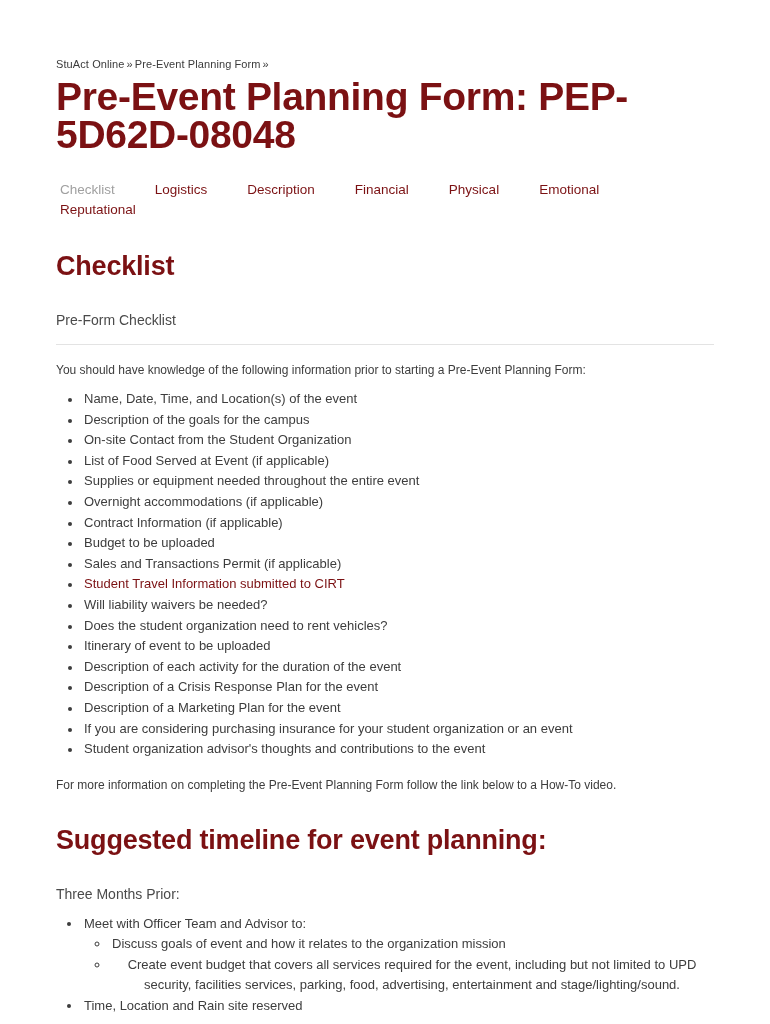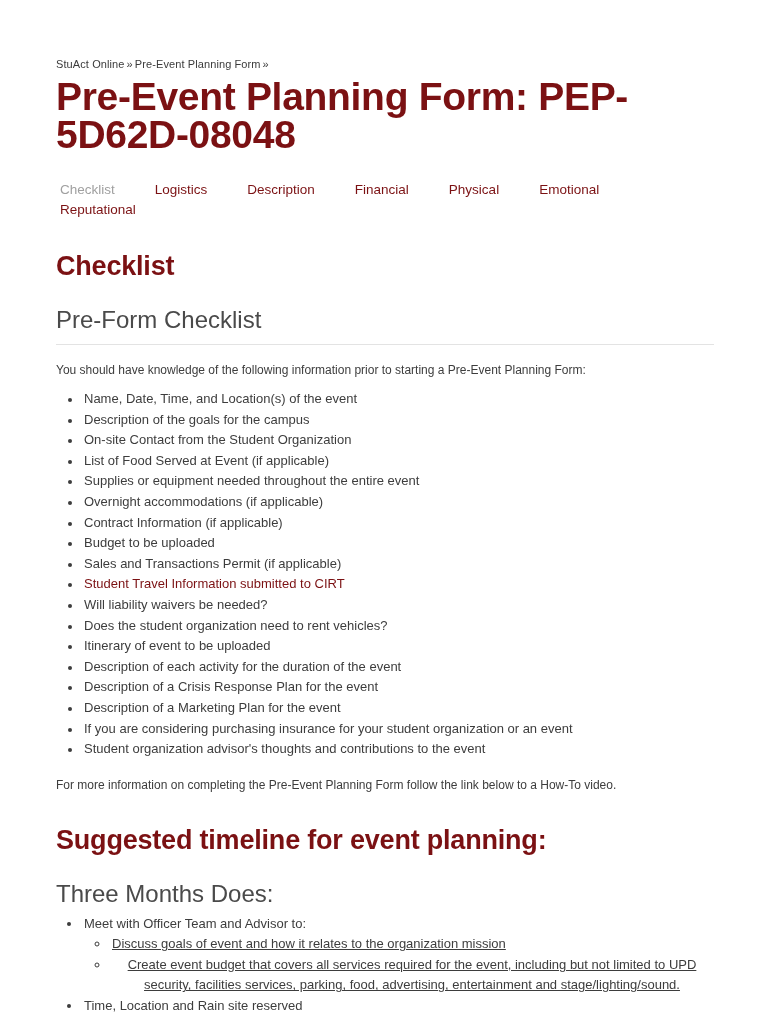--- a/index.html
+++ b/index.html
@@ -75,21 +75,21 @@
   
   h1.section-h1 {
     font-size: 27px;
     line-height: 32px;
     font-weight: bold;
     color: #7b1113;
     margin: 30px 0 0 0;
     letter-spacing: -0.2px;
   }
   h2.section-h2 {
-    font-size: 24px;
+    font-size: 14px;
     line-height: 24px;
     font-weight: normal;
     color: #4a4a4a;
     margin: 26px 0 0 0;
   }
   hr.rule {
     border: 0;
     border-top: 1px solid #e3e3e3;
     margin: 12px 0 0 0;
     height: 0;
@@ -131,21 +131,20 @@
   ul.timeline > li {
     font-size: 13px;
     line-height: 20.6px;
     color: #3d3d3d;
     padding-left: 2px;
   }
   ul.timeline ul.sub {
     margin: 0;
     padding: 0 0 0 26px;
     list-style: circle outside;
-    text-decoration: underline;
   }
   ul.timeline ul.sub > li {
     font-size: 13px;
     line-height: 20.6px;
     color: #3d3d3d;
     padding-left: 2px;
   }
   .wrapcap { display: block; max-width: 600px; text-align: center; }
 </style>
 </head>
@@ -196,21 +195,21 @@
       <li><span>Description of a Crisis Response Plan for the event</span></li>
       <li><span>Description of a Marketing Plan for the event</span></li>
       <li><span>If you are considering purchasing insurance for your student organization or an event</span></li>
       <li><span>Student organization advisor's thoughts and contributions to the event</span></li>
     </ul>
 
     <p class="body-text">For more information on completing the Pre-Event Planning Form follow the link below to a How-To video.</p>
 
     <h1 class="section-h1">Suggested timeline for event planning:</h1>
 
-    <h2 class="section-h2">Three Months Does:</h2>
+    <h2 class="section-h2">Three Months Prior:</h2>
 
     <ul class="timeline">
       <li>
         <span>Meet with Officer Team and Advisor to:</span>
         <ul class="sub">
           <li><span>Discuss goals of event and how it relates to the organization mission</span></li>
           <li>
               <span class="wrapcap">Create event budget that covers all services required for the event, including but not limited to UPD security, facilities services, parking, food, advertising, entertainment and stage/lighting/sound.</span>
             </li>
         </ul>

